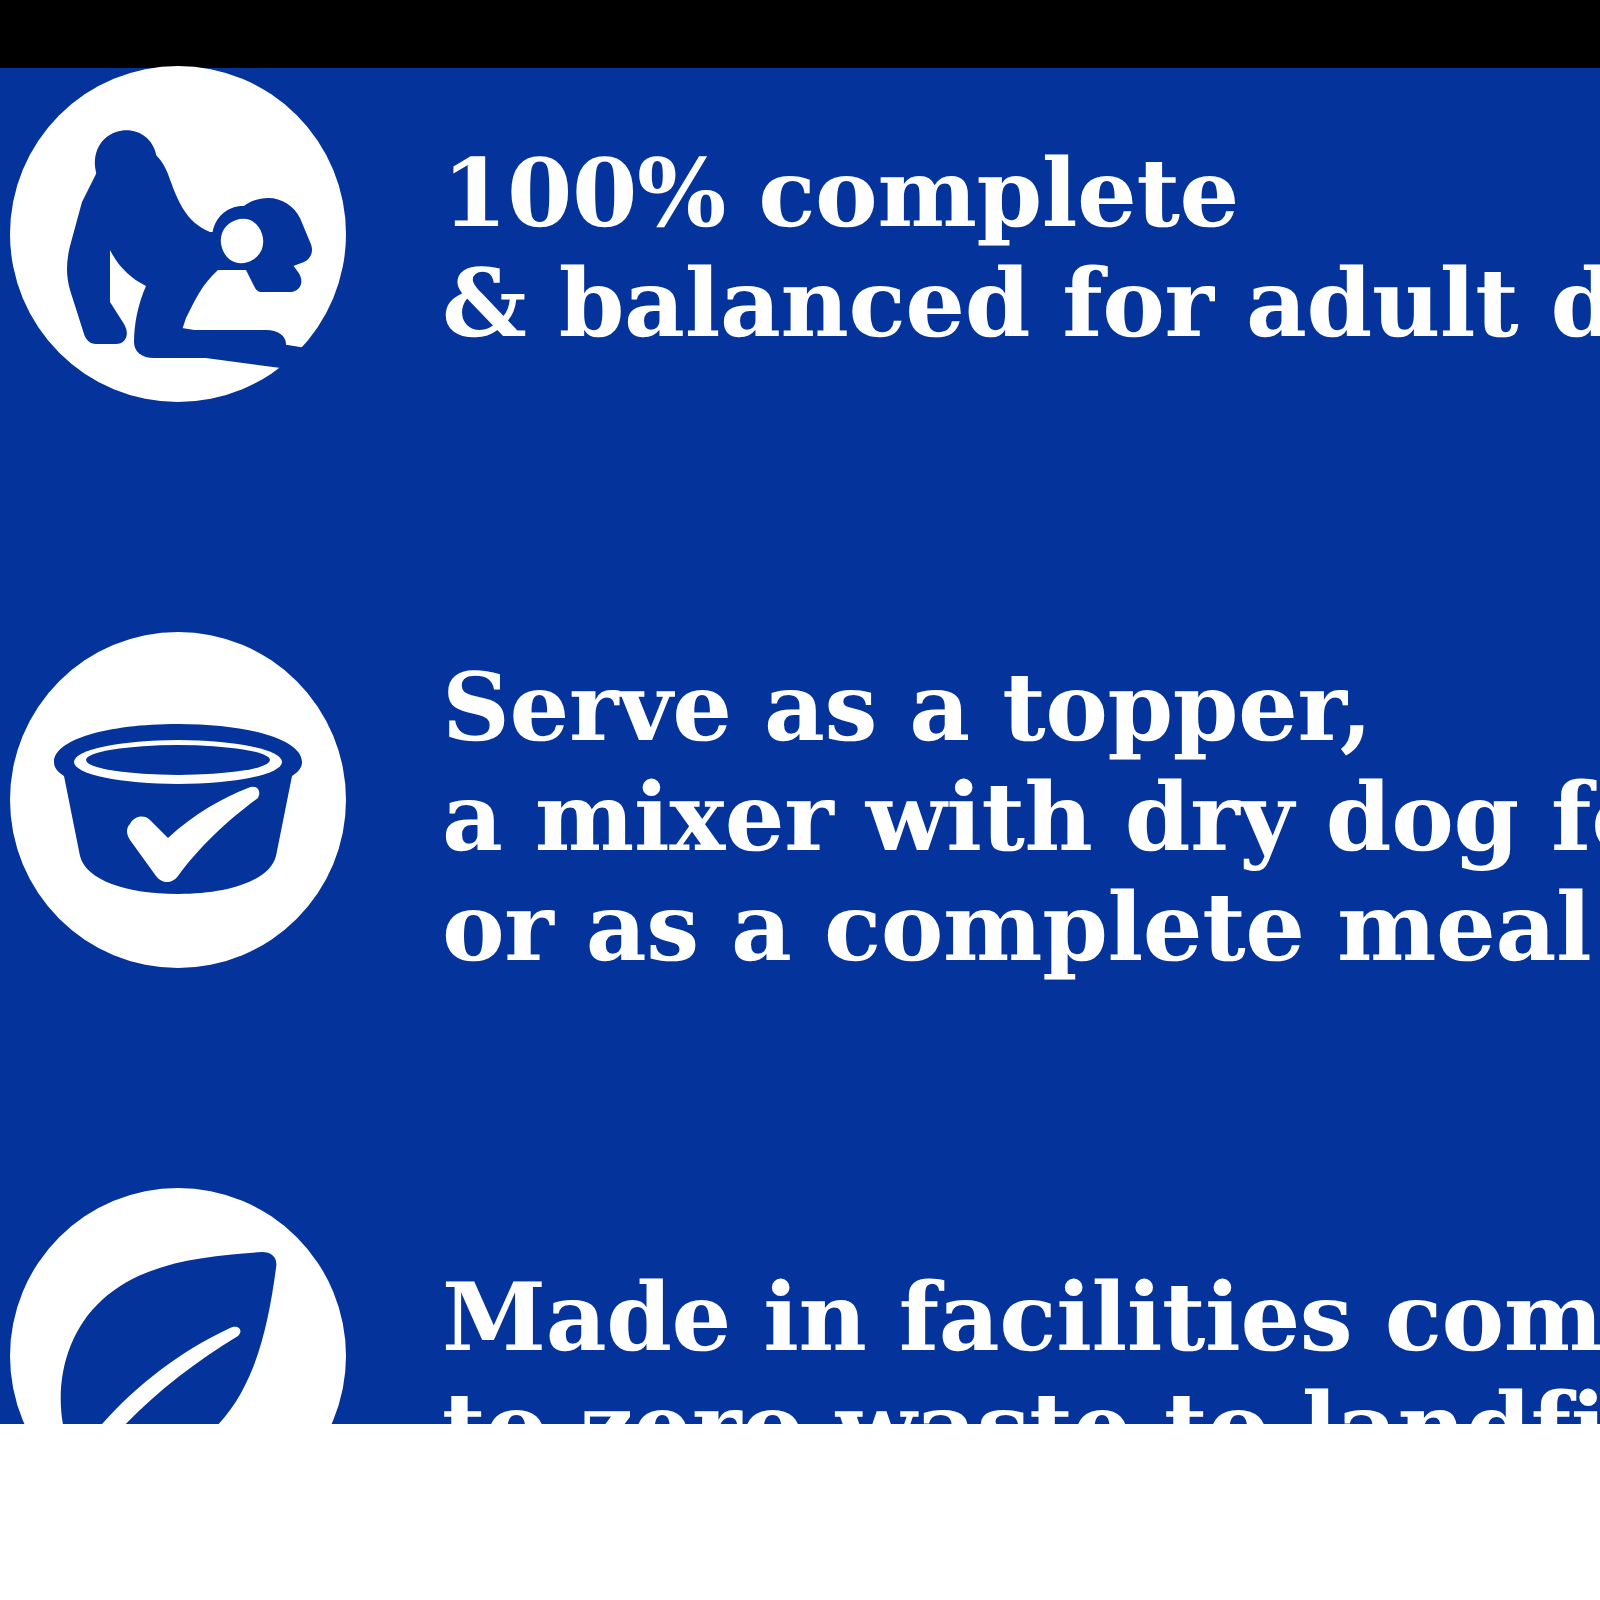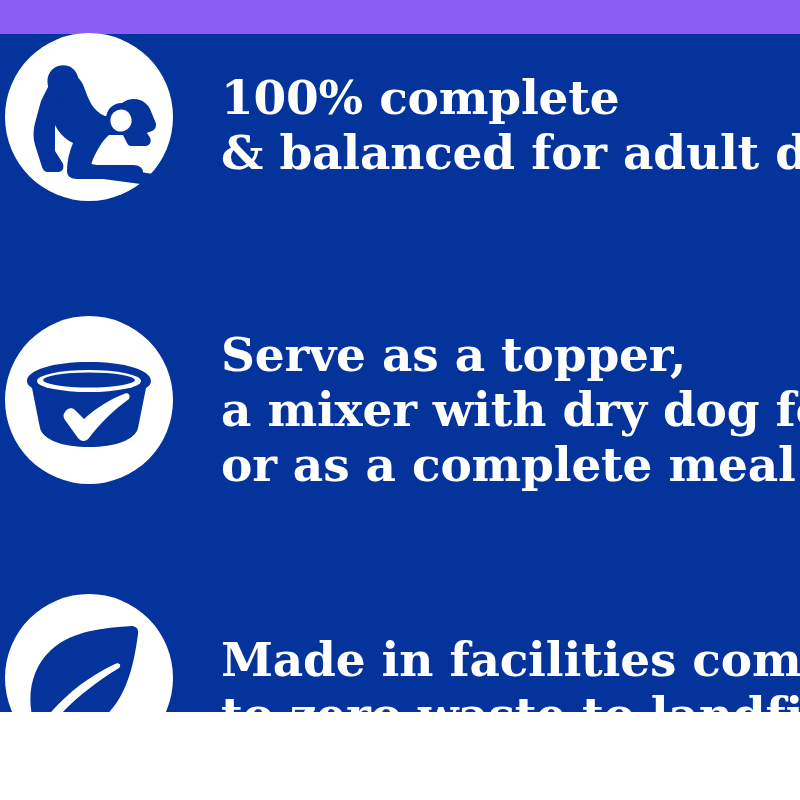--- a/index.html
+++ b/index.html
@@ -6,21 +6,21 @@
   html, body {
     margin: 0;
     padding: 0;
     background: #ffffff;
   }
   #stage {
     position: relative;
     width: 800px;
     height: 712px;
     overflow: hidden;
-    background: #8b5cf6;
+    background: #000000;
     font-family: "DejaVu Serif", "Liberation Serif", serif;
   }
   
   #blue-panel {
     position: absolute;
     left: 0;
     top: 34px;
     width: 800px;
     height: 732px;
     background: #04339b;

